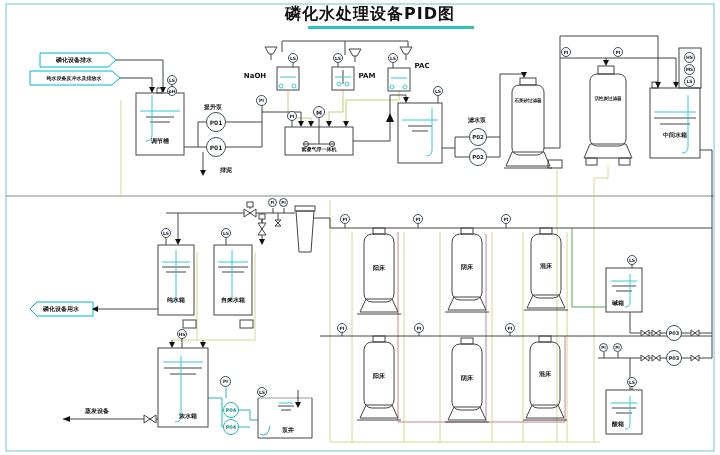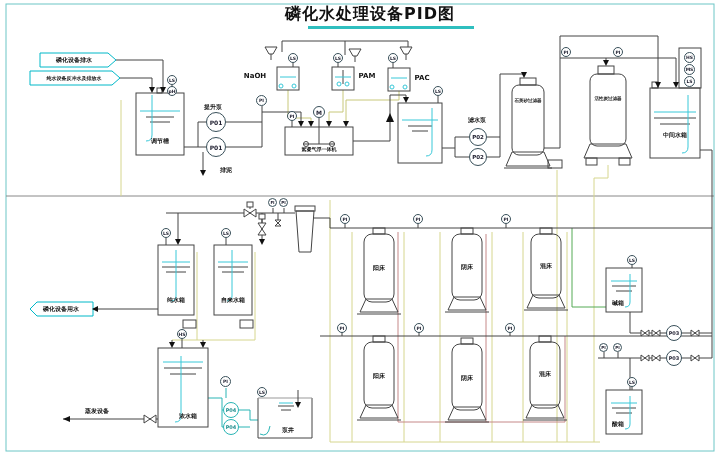--- a/index.html
+++ b/index.html
@@ -312,21 +312,21 @@
 <div class="lbl f6" style="left:74px;top:60px;">磷化设备排水</div>
 <div class="lbl f5" style="left:74px;top:78px;">纯水设备反冲水及排放水</div>
 <div class="lbl f6" style="left:61px;top:309px;">磷化设备用水</div>
 <div class="lbl f6" style="left:97px;top:411px;">蒸发设备</div>
 
 <div class="lbl f6" style="left:160px;top:141px;">调节槽</div>
 <div class="lbl f6" style="left:213px;top:107px;">提升泵</div>
 <div class="lbl f6" style="left:226px;top:170px;">排泥</div>
 <div class="lbl f7" style="left:255px;top:76px;">NaOH</div>
 <div class="lbl f7" style="left:367px;top:76px;">PAM</div>
-<div class="lbl f7" style="left:422px;top:78px;">PAC</div>
+<div class="lbl f7" style="left:422px;top:66px;">PAC</div>
 <div class="lbl f5" style="left:319px;top:149px;">絮凝气浮一体机</div>
 <div class="lbl f6" style="left:477px;top:120px;">滤水泵</div>
 <div class="lbl f45" style="left:528px;top:100px;">石英砂过滤器</div>
 <div class="lbl f45" style="left:608px;top:98px;">活性炭过滤器</div>
 <div class="lbl f6" style="left:675px;top:135px;">中间水箱</div>
 <div class="lbl f6" style="left:176px;top:300px;">纯水箱</div>
 <div class="lbl f6" style="left:233px;top:300px;">自来水箱</div>
 <div class="lbl f6" style="left:379px;top:268px;">阳床</div>
 <div class="lbl f6" style="left:467px;top:267px;">阴床</div>
 <div class="lbl f6" style="left:546px;top:266px;">混床</div>

